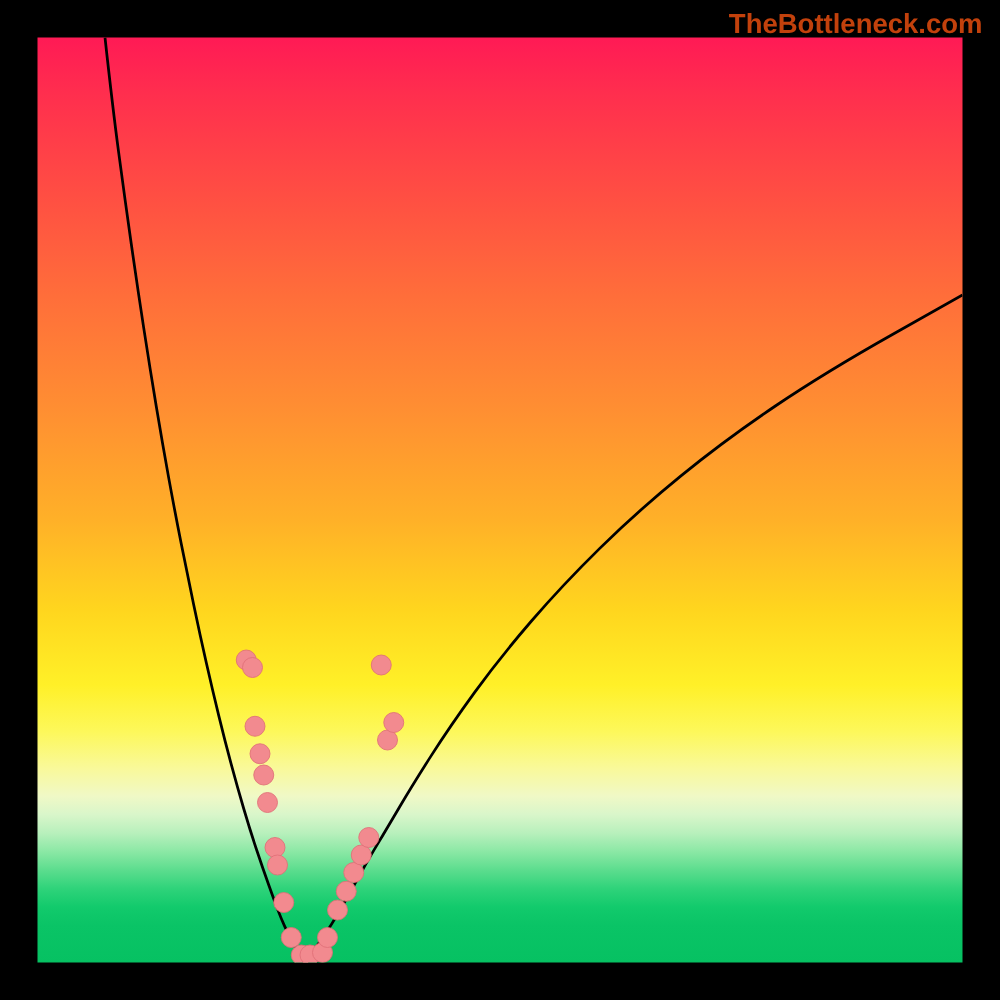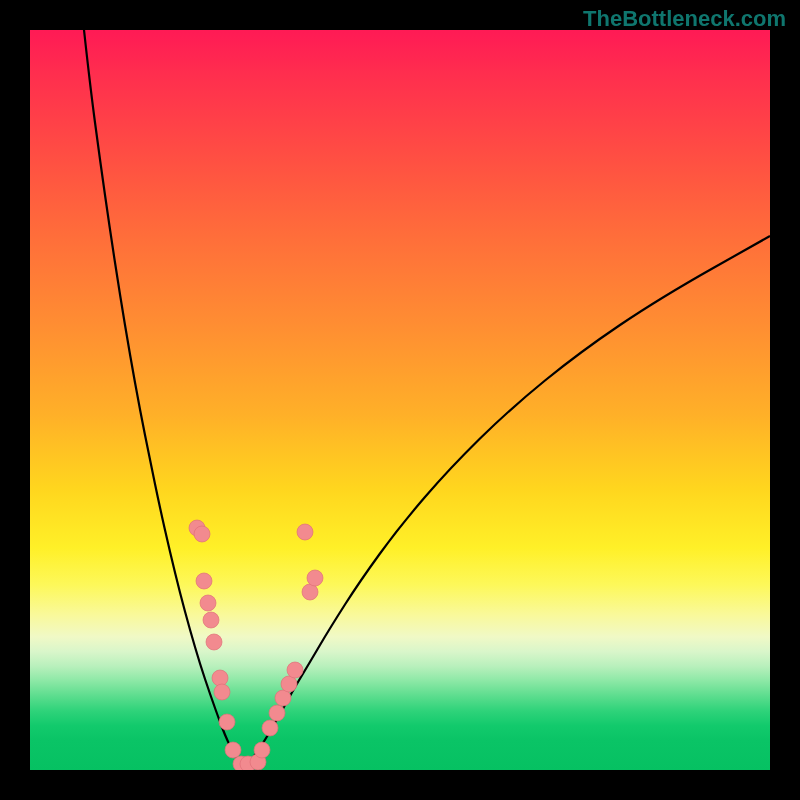--- a/index.html
+++ b/index.html
@@ -14,21 +14,21 @@
       position: relative;
       overflow: hidden;
     }
     .watermark {
       position: absolute;
       top: 6px;
       right: 14px;
       font-family: Arial, sans-serif;
       font-size: 22px;
       font-weight: bold;
-      color: #0f766e;
+      color: #c2410c;
       z-index: 10;
     }
     .plot-area {
       position: absolute;
       top: 30px;
       left: 30px;
       width: 740px;
       height: 740px;
     }
     .gradient-bg {

